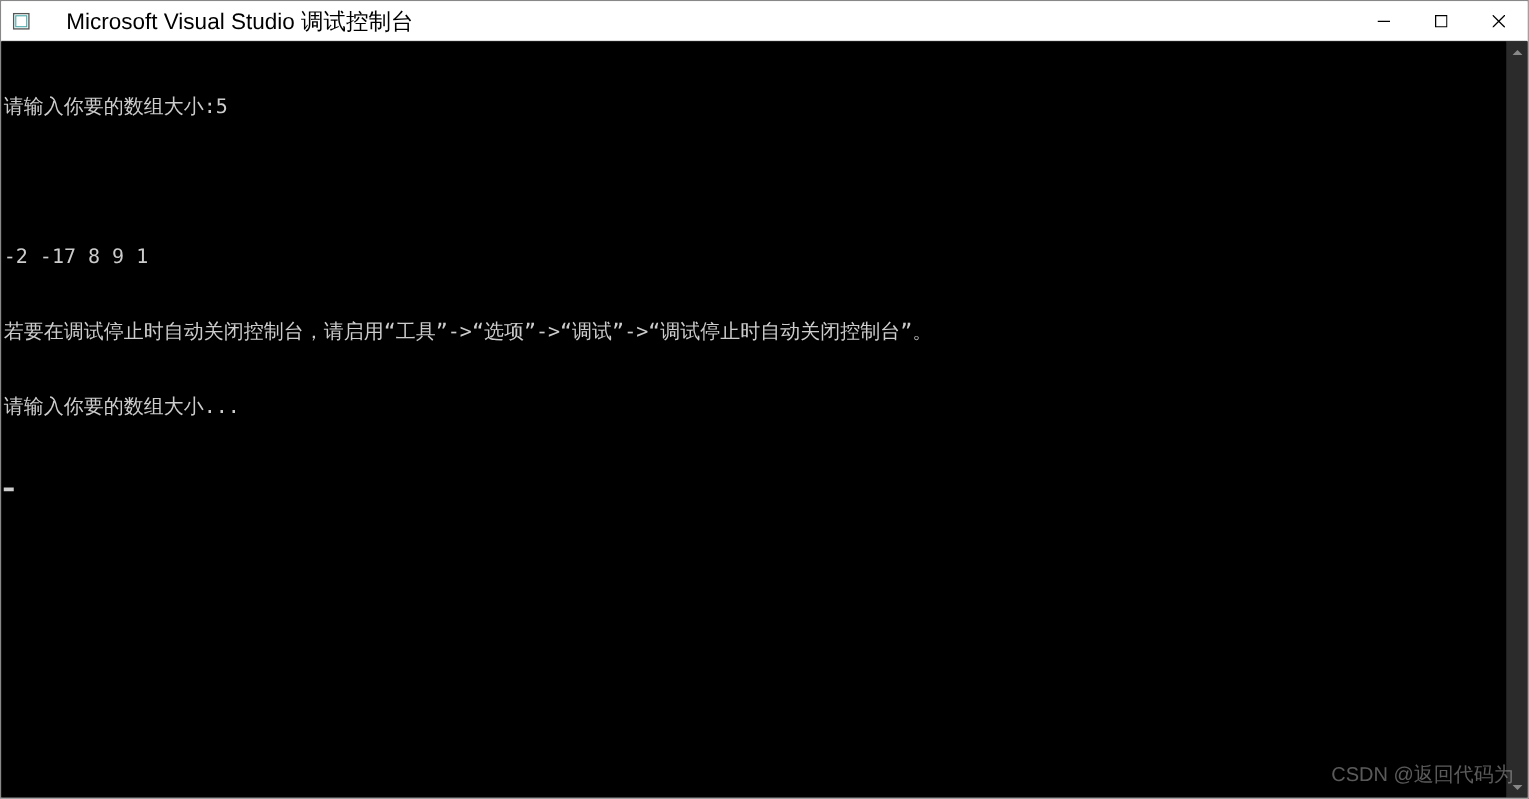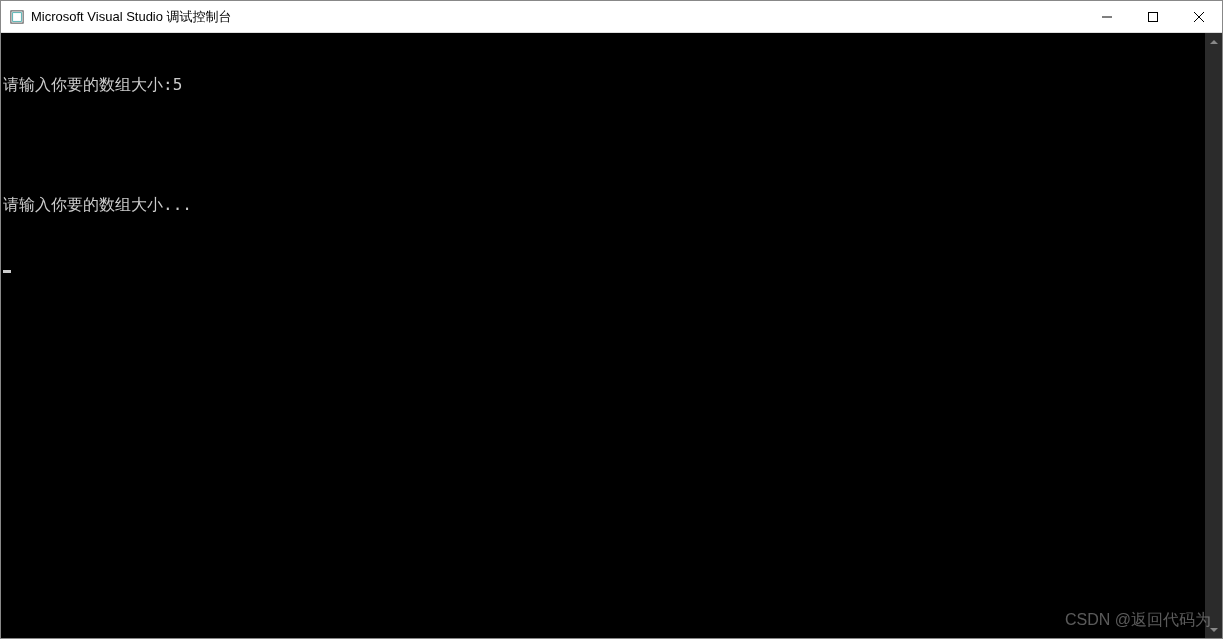--- a/index.html
+++ b/index.html
@@ -37,23 +37,24 @@
       margin-right: 6px;
       display: flex;
       align-items: center;
       justify-content: center;
     }
     .titlebar-icon svg {
       width: 14px;
       height: 14px;
     }
     .titlebar-title {
-      font-size: 13px;
+      font-size: 18px;
       color: #000;
       flex: 0 0 auto;
+      margin-left: 22px;
     }
     .titlebar-spacer {
       flex: 1;
     }
     .titlebar-controls {
       display: flex;
       height: 100%;
     }
     .titlebar-btn {
       width: 46px;
@@ -149,20 +150,22 @@
             <line x1="0" y1="0" x2="10" y2="10" stroke="currentColor" stroke-width="1"></line>
             <line x1="10" y1="0" x2="0" y2="10" stroke="currentColor" stroke-width="1"></line>
           </svg>
       </div>
     </div>
   </div>
   <div class="content-area">
     <div class="console">
       <div class="console-line">请输入你要的数组大小:5</div>
       <div class="console-line"></div>
+      <div class="console-line">-2 -17 8 9 1</div>
+      <div class="console-line">若要在调试停止时自动关闭控制台，请启用“工具”-&gt;“选项”-&gt;“调试”-&gt;“调试停止时自动关闭控制台”。</div>
       <div class="console-line">请输入你要的数组大小...</div>
       <div class="console-line"><span class="cursor"></span></div>
     </div>
     <div class="scrollbar">
       <div class="scrollbar-arrow up">
         <svg width="8" height="4" viewBox="0 0 8 4">
             <polygon points="4,0 8,4 0,4" fill="#888"></polygon>
           </svg>
       </div>
       <div class="scrollbar-arrow down">

